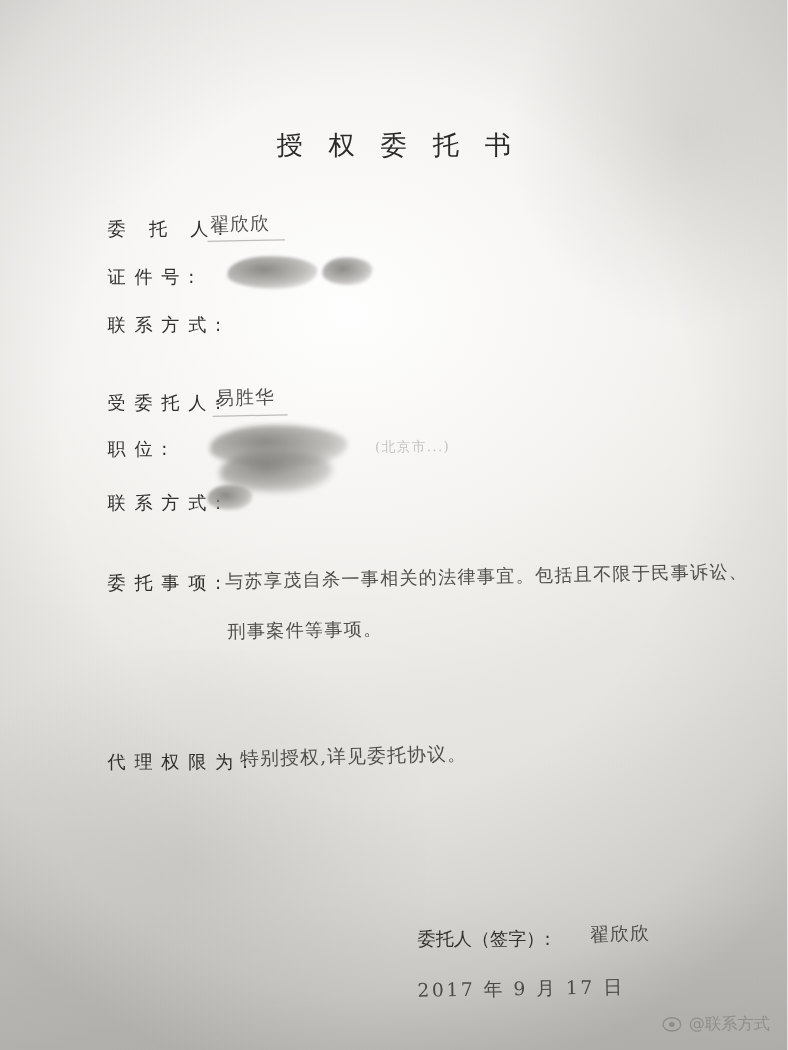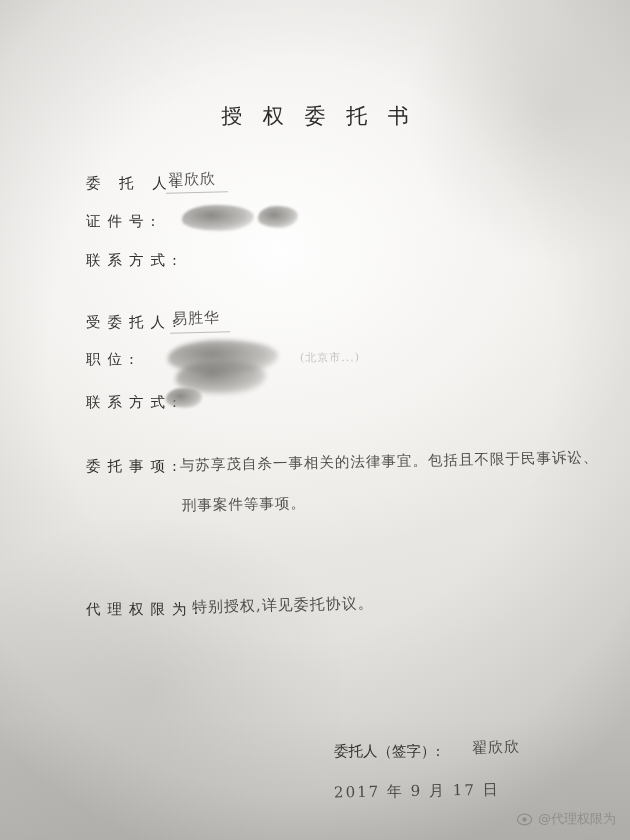--- a/index.html
+++ b/index.html
@@ -199,15 +199,15 @@
 
   <div id="vignette"></div>
 
   <div id="watermark">
     <span class="wb-eye">
       <svg viewBox="0 0 24 24" width="17" height="17" aria-hidden="true">
         <ellipse cx="12" cy="12" rx="10" ry="7.5" fill="none" stroke="#8e8c88" stroke-width="1.6"></ellipse>
         <circle cx="12" cy="12" r="3.1" fill="#8e8c88"></circle>
       </svg>
     </span>
-    <span>@代理权限为</span>
+    <span>@联系方式</span>
   </div>
 </div>
 
 </body></html>

